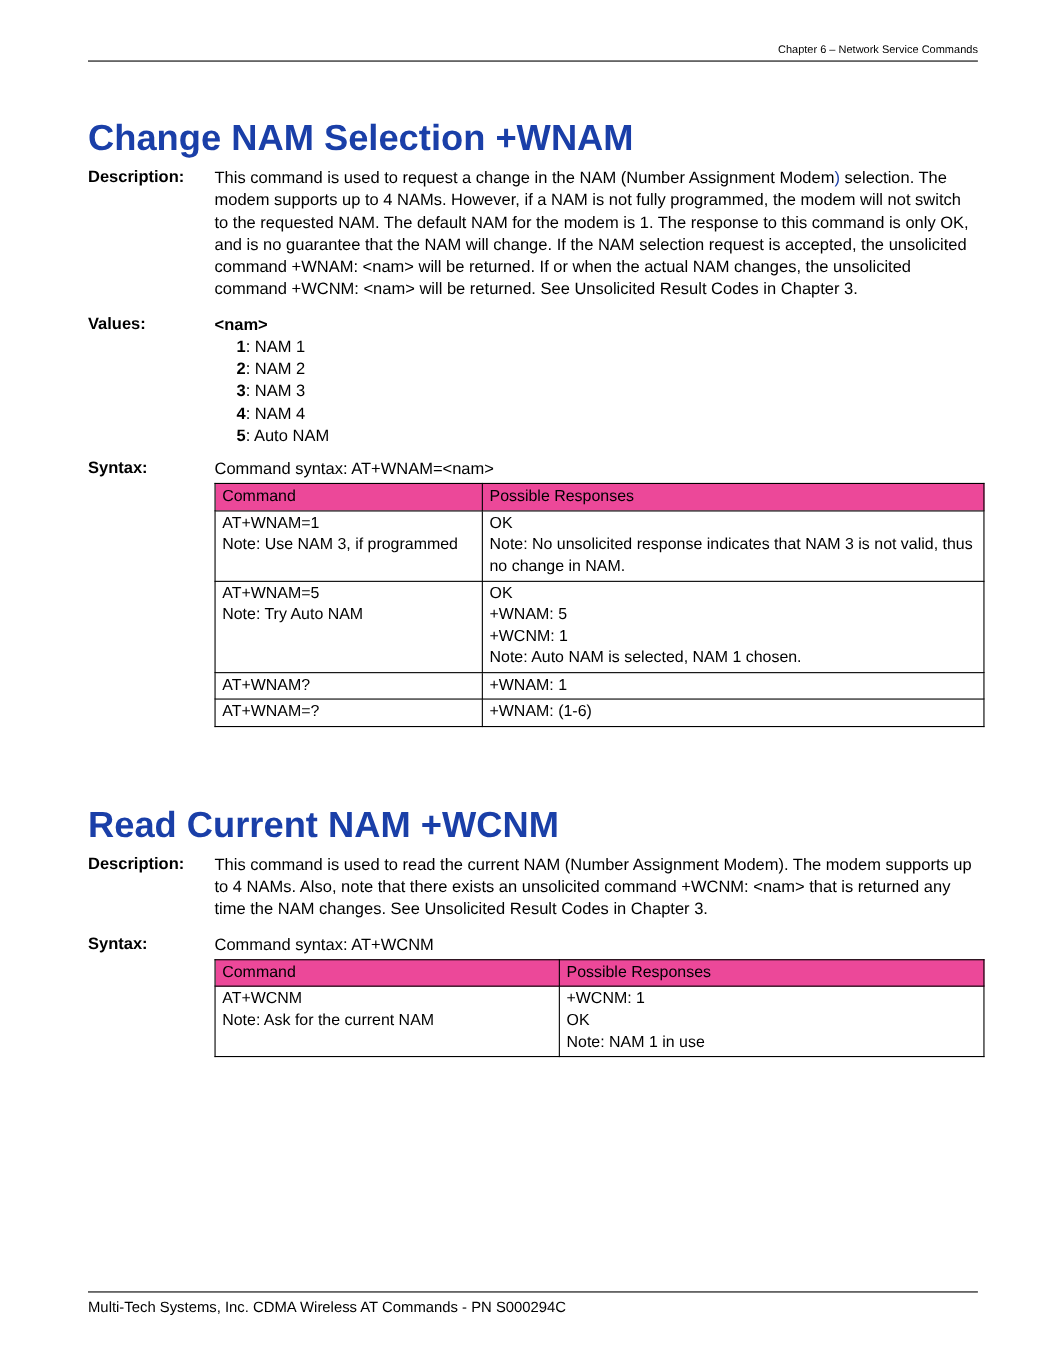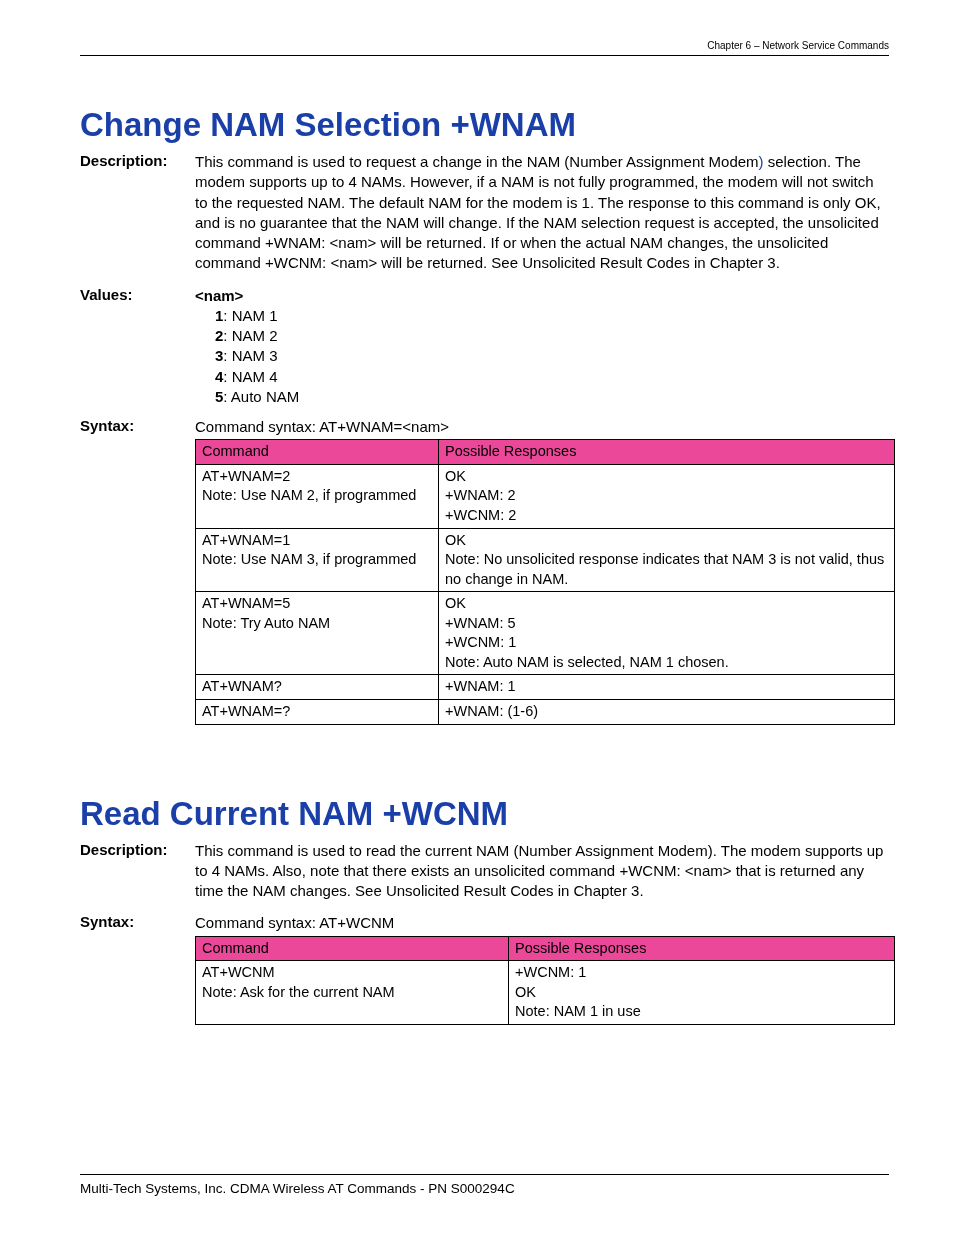--- a/index.html
+++ b/index.html
@@ -126,31 +126,20 @@
         <table>
           <thead>
             <tr>
               <th style="width:230px">Command</th>
               <th>Possible Responses</th>
             </tr>
           </thead>
           <tbody id="table1-body">
               <tr>
                 <td>
-                  <span class="line">AT+WNAM=2</span>
-                  <span class="line">Note: Use NAM 2, if programmed</span>
-                </td>
-                <td>
-                  <span class="line">OK</span>
-                  <span class="line">+WNAM: 2</span>
-                  <span class="line">+WCNM: 2</span>
-                </td>
-              </tr>
-              <tr>
-                <td>
                   <span class="line">AT+WNAM=1</span>
                   <span class="line">Note: Use NAM 3, if programmed</span>
                 </td>
                 <td>
                   <span class="line">OK</span>
                   <span class="line">Note: No unsolicited response indicates that NAM 3 is not valid, thus no change in NAM.</span>
                 </td>
               </tr>
               <tr>
                 <td>

